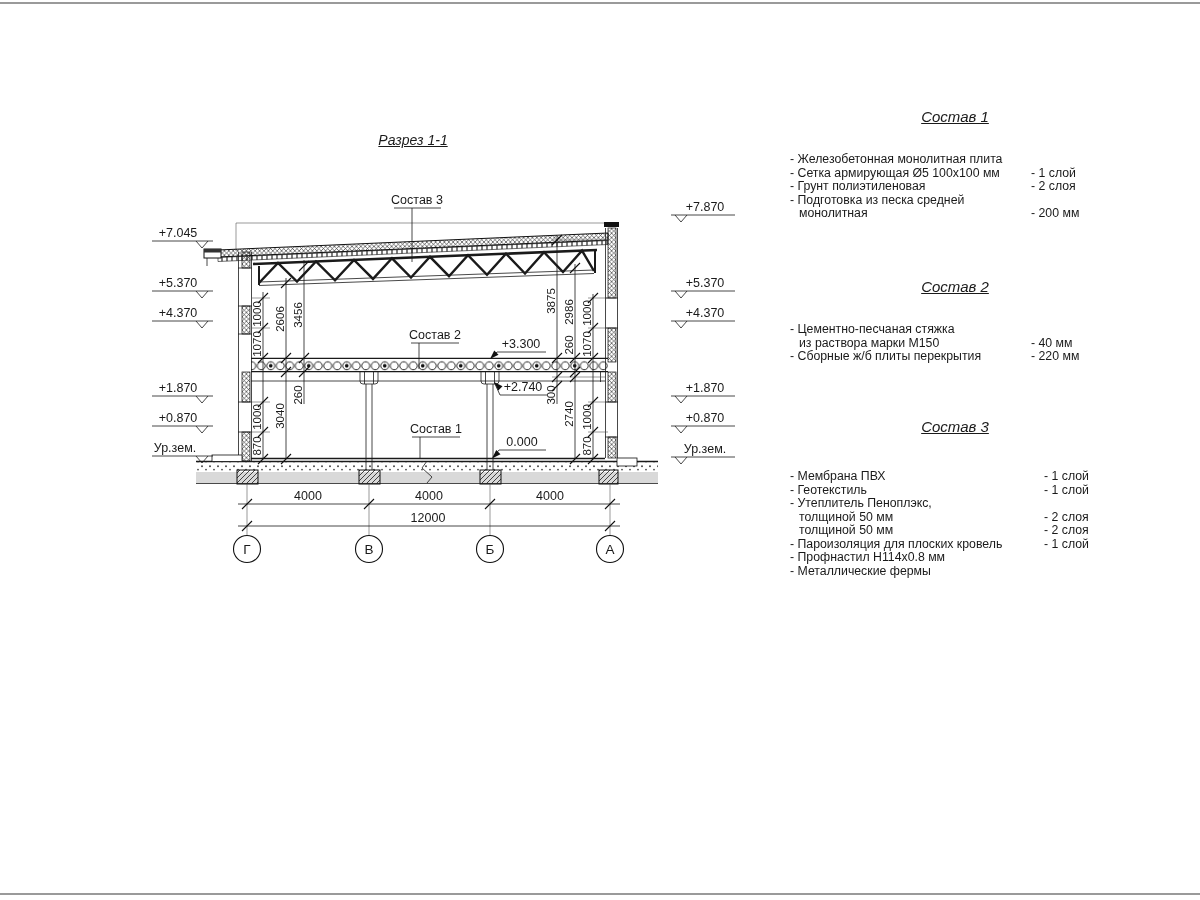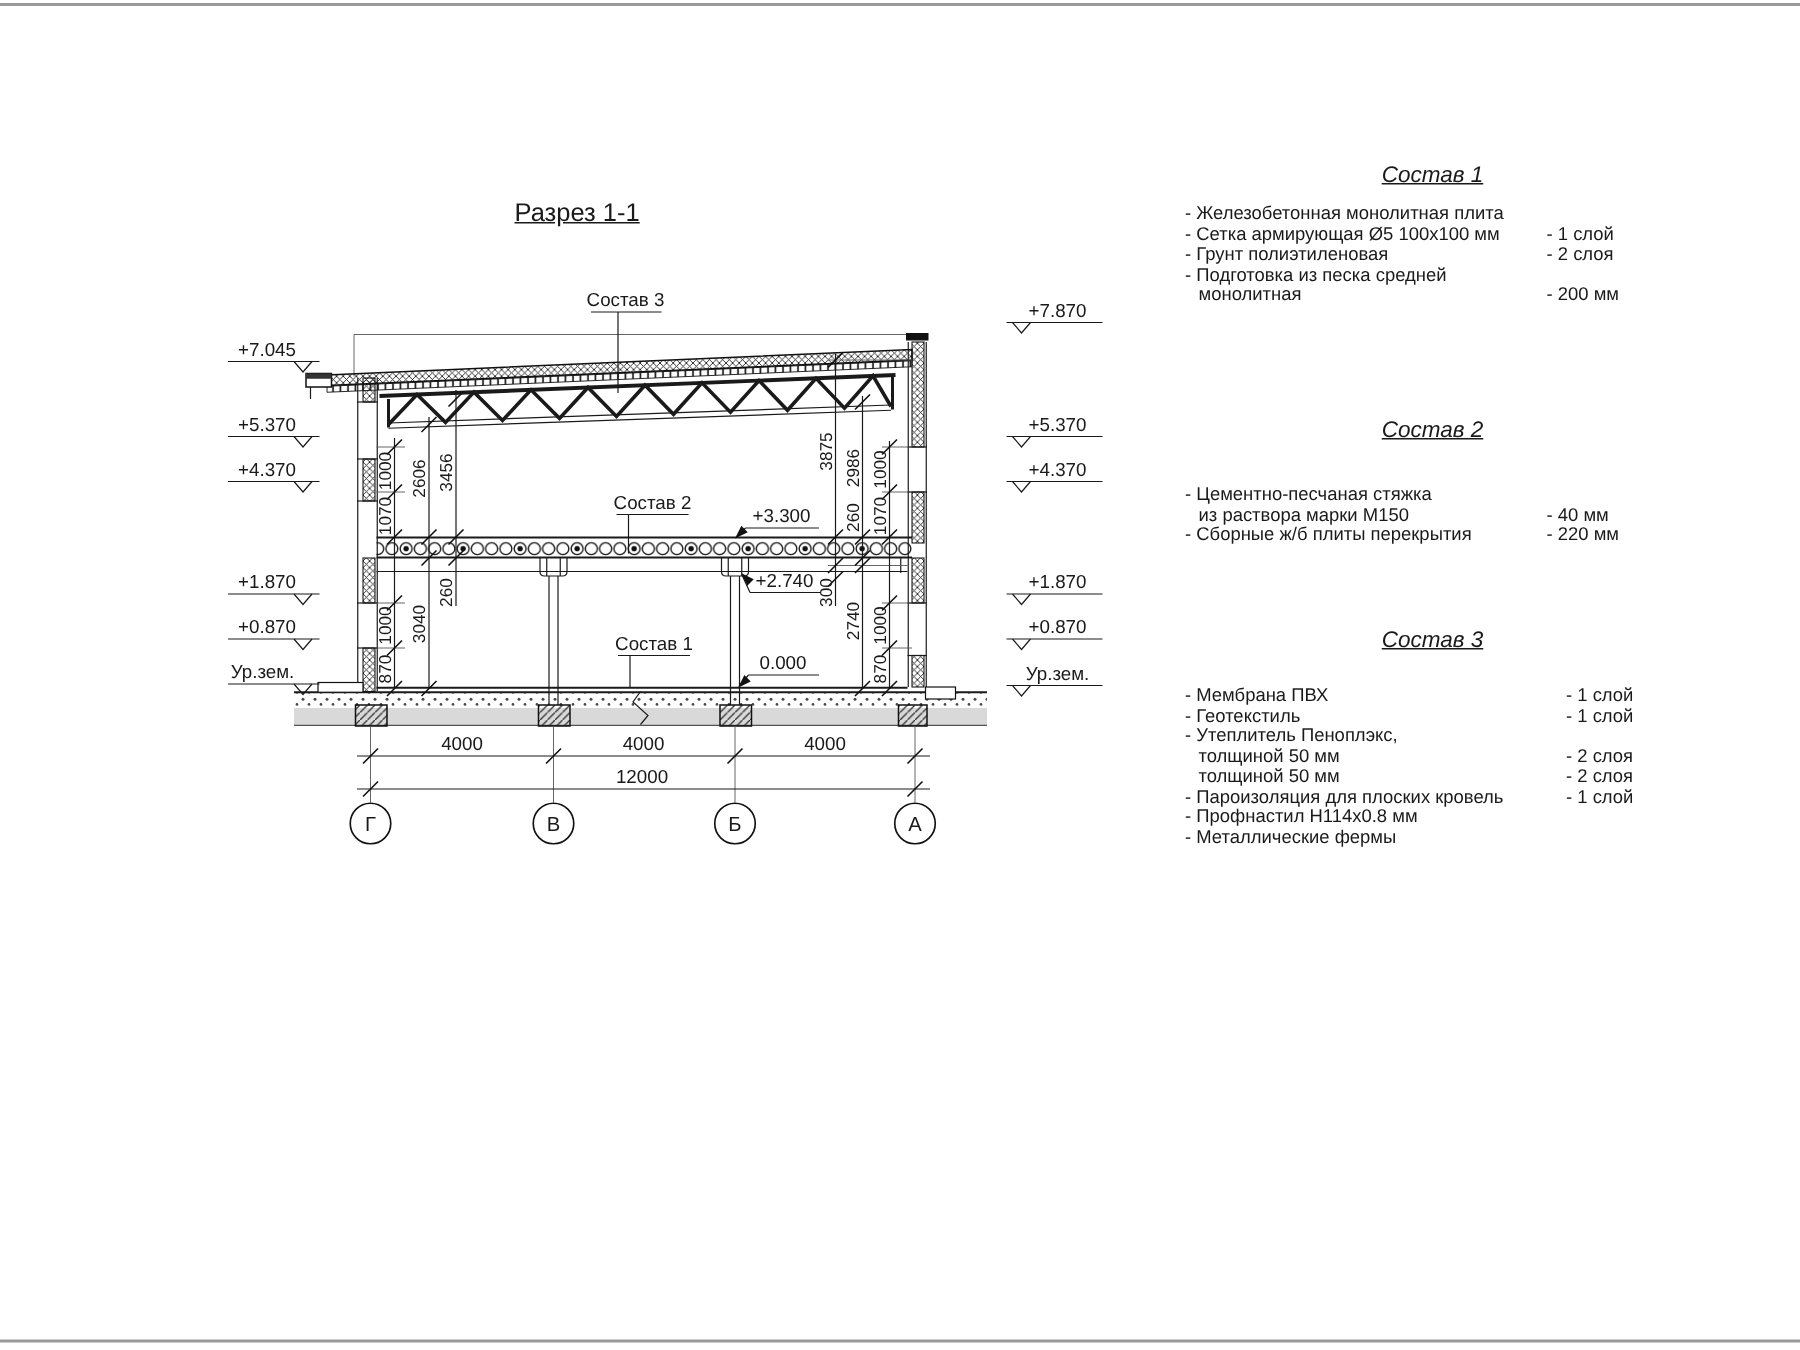--- a/index.html
+++ b/index.html
@@ -5,22 +5,22 @@
   html,body{margin:0;padding:0;}
   body{
     width:1200px;height:900px;position:relative;background:#ffffff;
     font-family:"Liberation Sans",sans-serif;color:#1a1a1a;overflow:hidden;
   }
   .page-rule{position:absolute;left:0;width:1200px;height:2px;background:#9a9a9a;}
   .rule-top{top:2px;}
   .rule-bottom{top:893px;}
 
   #drawing-title{
-    position:absolute;left:343px;top:132px;width:140px;
-    font-size:17px;
+    position:absolute;left:343px;top:132px;width:140px;text-align:center;
+    font-size:14px;font-style:italic;
   }
   #drawing-title span{text-decoration:underline;}
 
   #section-svg{position:absolute;left:0;top:0;}
 
   
   .comp{position:absolute;left:790px;width:330px;}
   .comp-title{
     text-align:center;font-size:15px;font-style:italic;
   }
@@ -377,41 +377,41 @@
     <circle cx="610" cy="549" r="13.5" fill="#fff" stroke="#111" stroke-width="1.1"></circle>
     <text class="grid-t" x="247" y="554" text-anchor="middle">Г</text>
     <text class="grid-t" x="369" y="554" text-anchor="middle">В</text>
     <text class="grid-t" x="490" y="554" text-anchor="middle">Б</text>
     <text class="grid-t" x="610" y="554" text-anchor="middle">А</text>
   </g>
 </svg>
 
 <div class="comp" style="top:108px">
   <div class="comp-title"><span>Состав 1</span></div>
-  <div class="comp-items" style="margin-top:11px">
+  <div class="comp-items" style="margin-top:28px">
     <div class="crow"><span class="cl">- Железобетонная  монолитная плита</span><span class="cv"></span></div>
     <div class="crow"><span class="cl">- Сетка армирующая Ø5 100х100 мм</span><span class="cv">- 1 слой</span></div>
     <div class="crow"><span class="cl">- Грунт полиэтиленовая</span><span class="cv">- 2 слоя</span></div>
     <div class="crow"><span class="cl">- Подготовка из песка средней</span><span class="cv"></span></div>
     <div class="crow cont"><span class="cl">монолитная</span><span class="cv">- 200 мм</span></div>
   </div>
 </div>
 
 <div class="comp" style="top:278px">
   <div class="comp-title"><span>Состав 2</span></div>
   <div class="comp-items" style="margin-top:28px">
     <div class="crow"><span class="cl">- Цементно-песчаная стяжка</span><span class="cv"></span></div>
     <div class="crow cont"><span class="cl">из раствора марки М150</span><span class="cv">- 40 мм</span></div>
     <div class="crow"><span class="cl">- Сборные ж/б плиты перекрытия</span><span class="cv">- 220 мм</span></div>
   </div>
 </div>
 
 <div class="comp comp3" style="top:418px">
   <div class="comp-title"><span>Состав 3</span></div>
-  <div class="comp-items" style="margin-top:22px">
+  <div class="comp-items" style="margin-top:35px">
     <div class="crow"><span class="cl">- Мембрана ПВХ</span><span class="cv">- 1 слой</span></div>
     <div class="crow"><span class="cl">- Геотекстиль</span><span class="cv">- 1 слой</span></div>
     <div class="crow"><span class="cl">- Утеплитель Пеноплэкс,</span><span class="cv"></span></div>
     <div class="crow cont"><span class="cl">толщиной 50 мм</span><span class="cv">- 2 слоя</span></div>
     <div class="crow cont"><span class="cl">толщиной 50 мм</span><span class="cv">- 2 слоя</span></div>
     <div class="crow"><span class="cl">- Пароизоляция для плоских кровель</span><span class="cv">- 1 слой</span></div>
     <div class="crow"><span class="cl">- Профнастил Н114х0.8 мм</span><span class="cv"></span></div>
     <div class="crow"><span class="cl">- Металлические фермы</span><span class="cv"></span></div>
   </div>
 </div>

